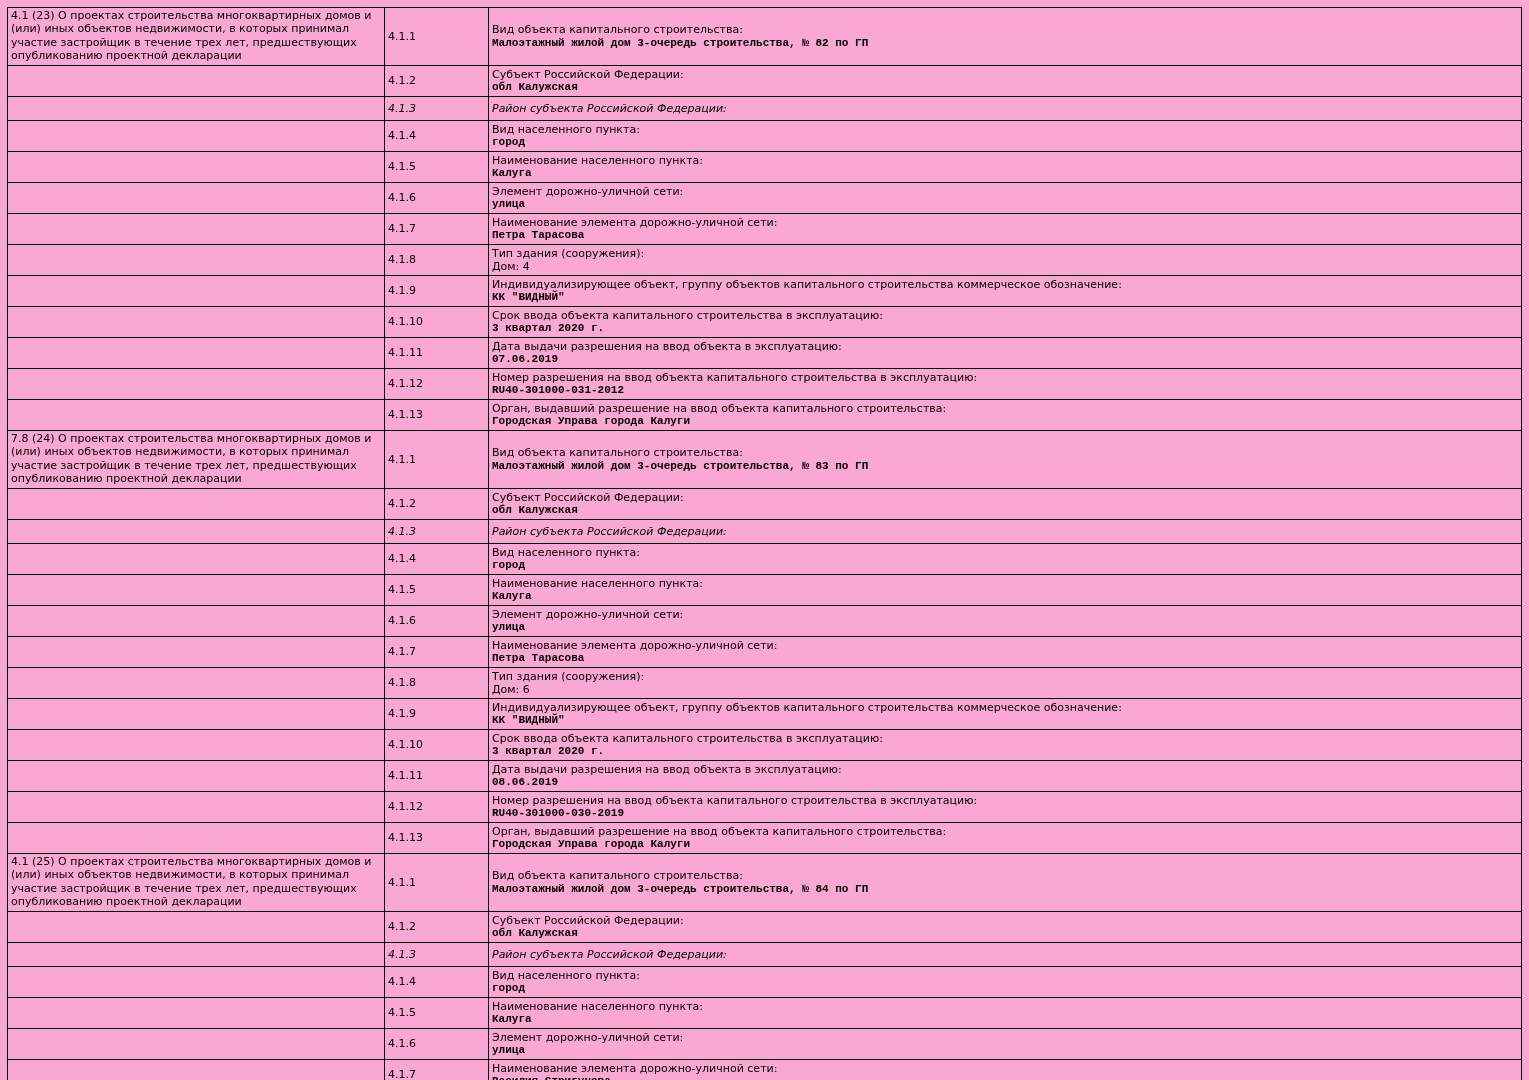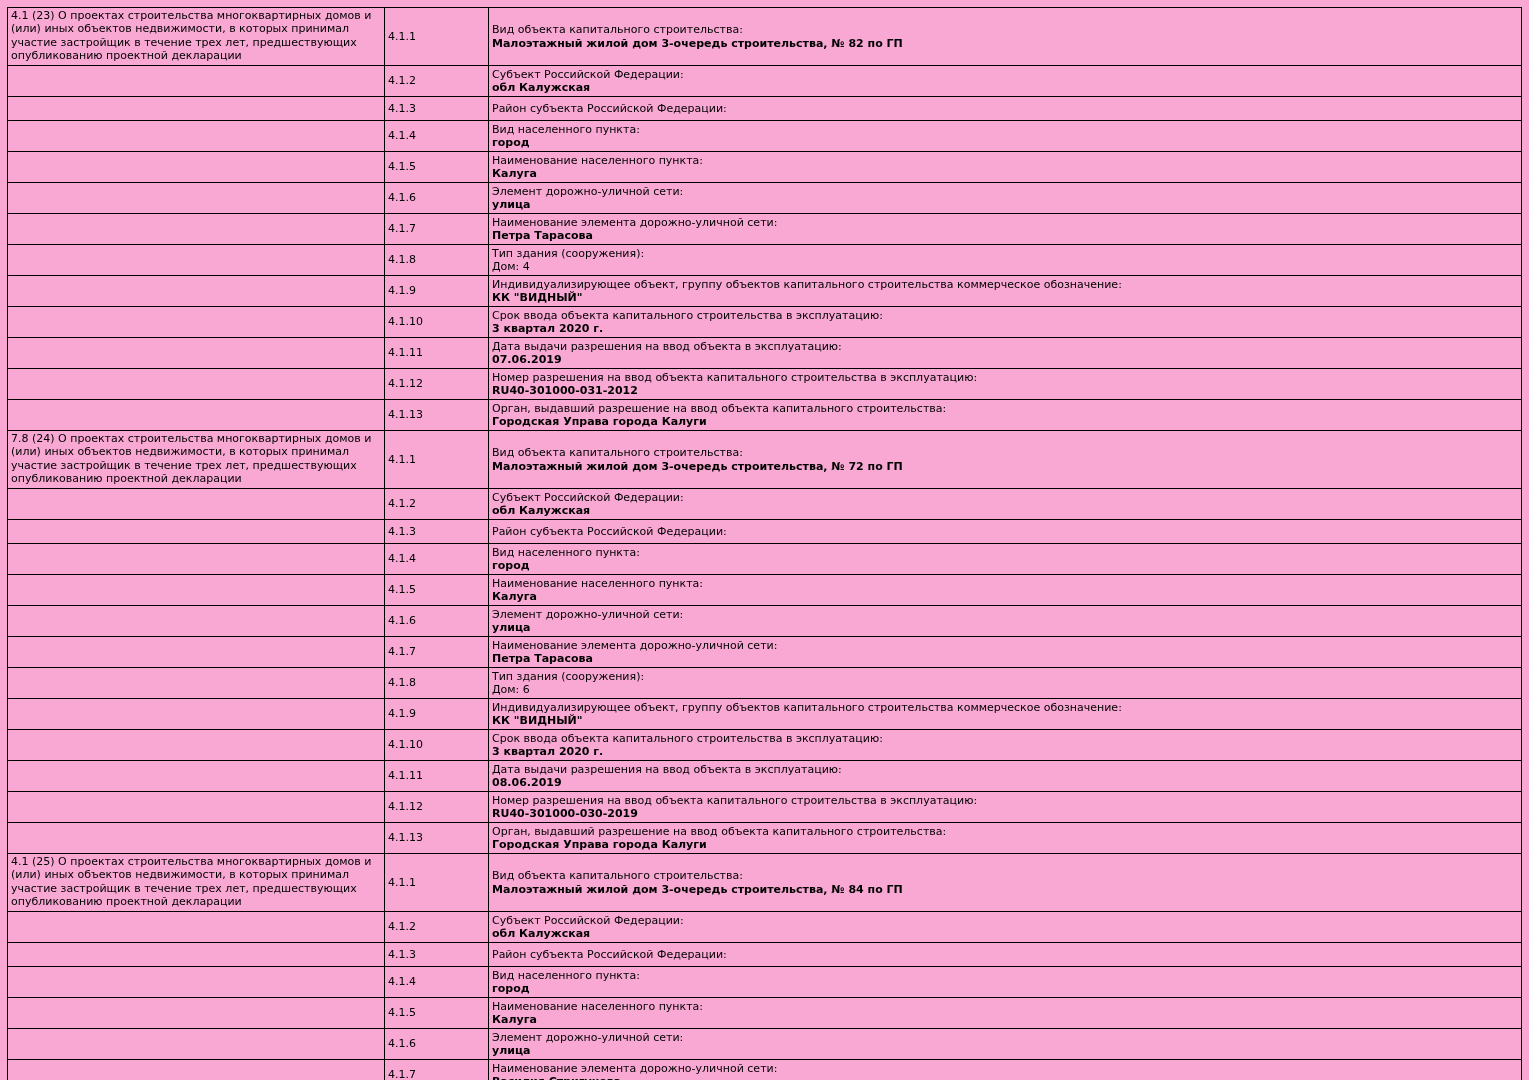--- a/index.html
+++ b/index.html
@@ -38,24 +38,24 @@
     vertical-align: top;
   }
   td.num {
     vertical-align: middle;
   }
   td.content {
     vertical-align: middle;
   }
   tr.r-tall { height: 58px; }
   tr.r-two  { height: 31px; }
-  tr.r-one  { height: 24px; }
+  tr.r-one  { height: 24px; font-style: italic; }
   .label { font-weight: normal; }
   .value { font-weight: normal; }
-  .value.bold { font-weight: bold; }
+  .value.bold { font-weight: bold; font-family: Liberation Mono, monospace; }
 </style>
 </head>
 <body>
 
 <div class="page">
   <table class="decl">
     <colgroup>
       <col class="c1">
       <col class="c2">
       <col class="c3">
@@ -162,21 +162,21 @@
           <td class="content">
             <div class="label">Орган, выдавший разрешение на ввод объекта капитального строительства:</div>
             <div class="value bold">Городская Управа города Калуги</div>
           </td>
         </tr>
         <tr class="r-tall">
           <td class="desc">7.8 (24) О проектах строительства многоквартирных домов и (или) иных объектов недвижимости, в которых принимал участие застройщик в течение трех лет, предшествующих опубликованию проектной декларации</td>
           <td class="num">4.1.1</td>
           <td class="content">
             <div class="label">Вид объекта капитального строительства:</div>
-            <div class="value bold">Малоэтажный жилой дом 3-очередь строительства, № 72 по ГП</div>
+            <div class="value bold">Малоэтажный жилой дом 3-очередь строительства, № 83 по ГП</div>
           </td>
         </tr>
         <tr class="r-two">
           <td class="desc"></td>
           <td class="num">4.1.2</td>
           <td class="content">
             <div class="label">Субъект Российской Федерации:</div>
             <div class="value bold">обл Калужская</div>
           </td>
         </tr>

